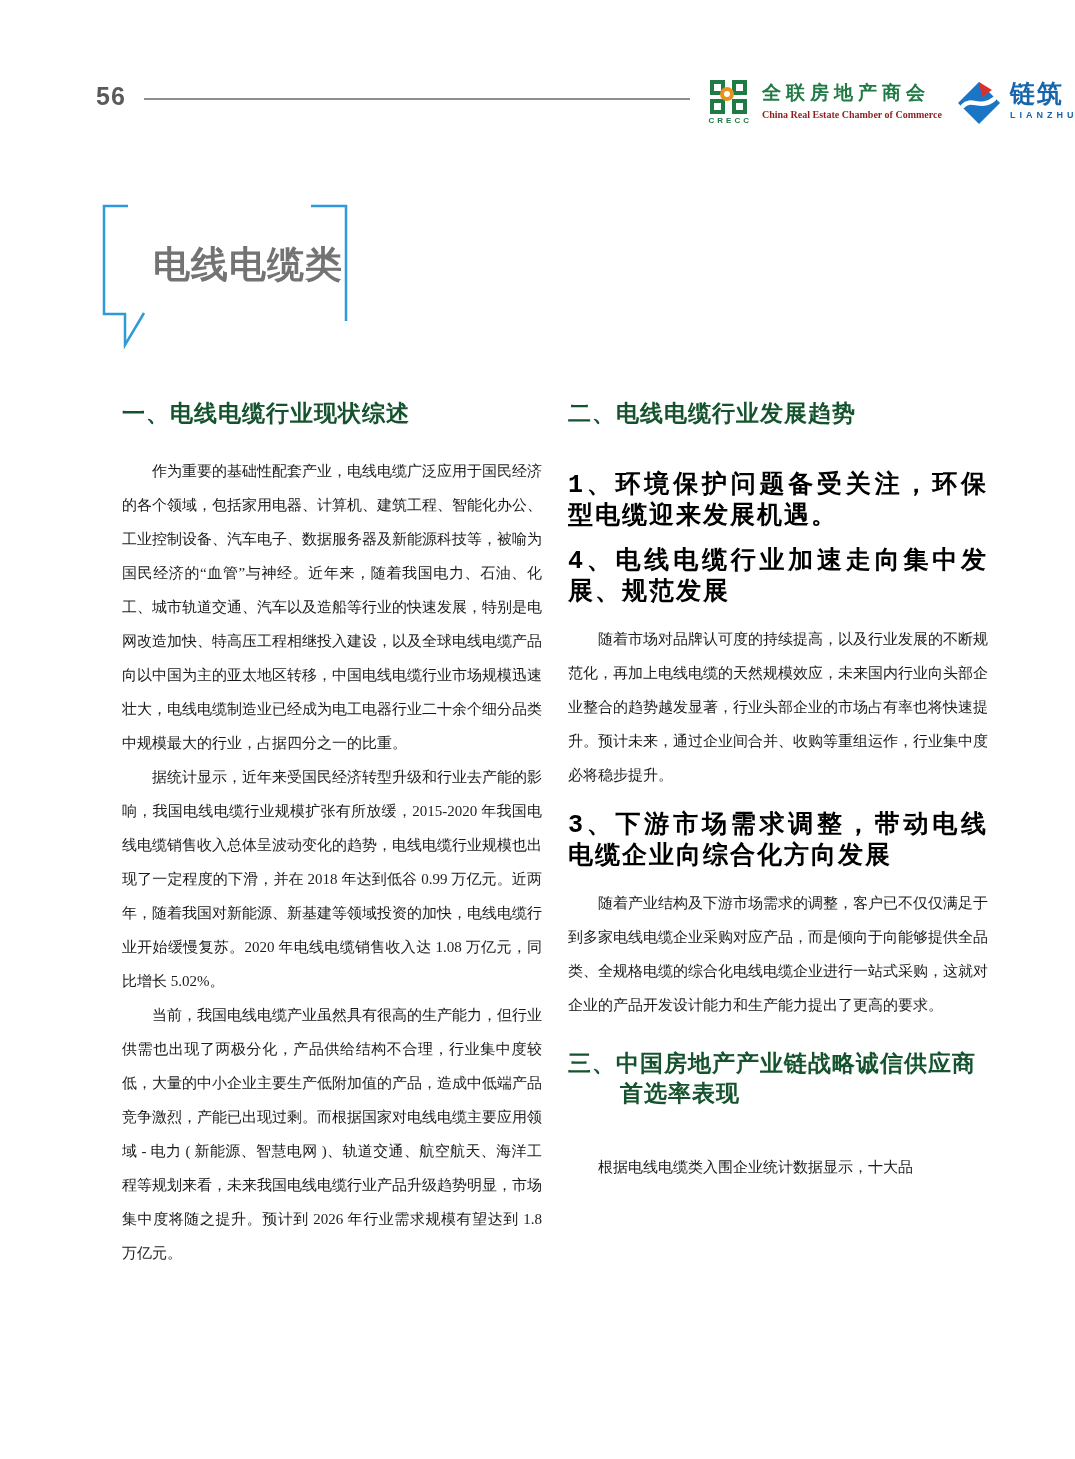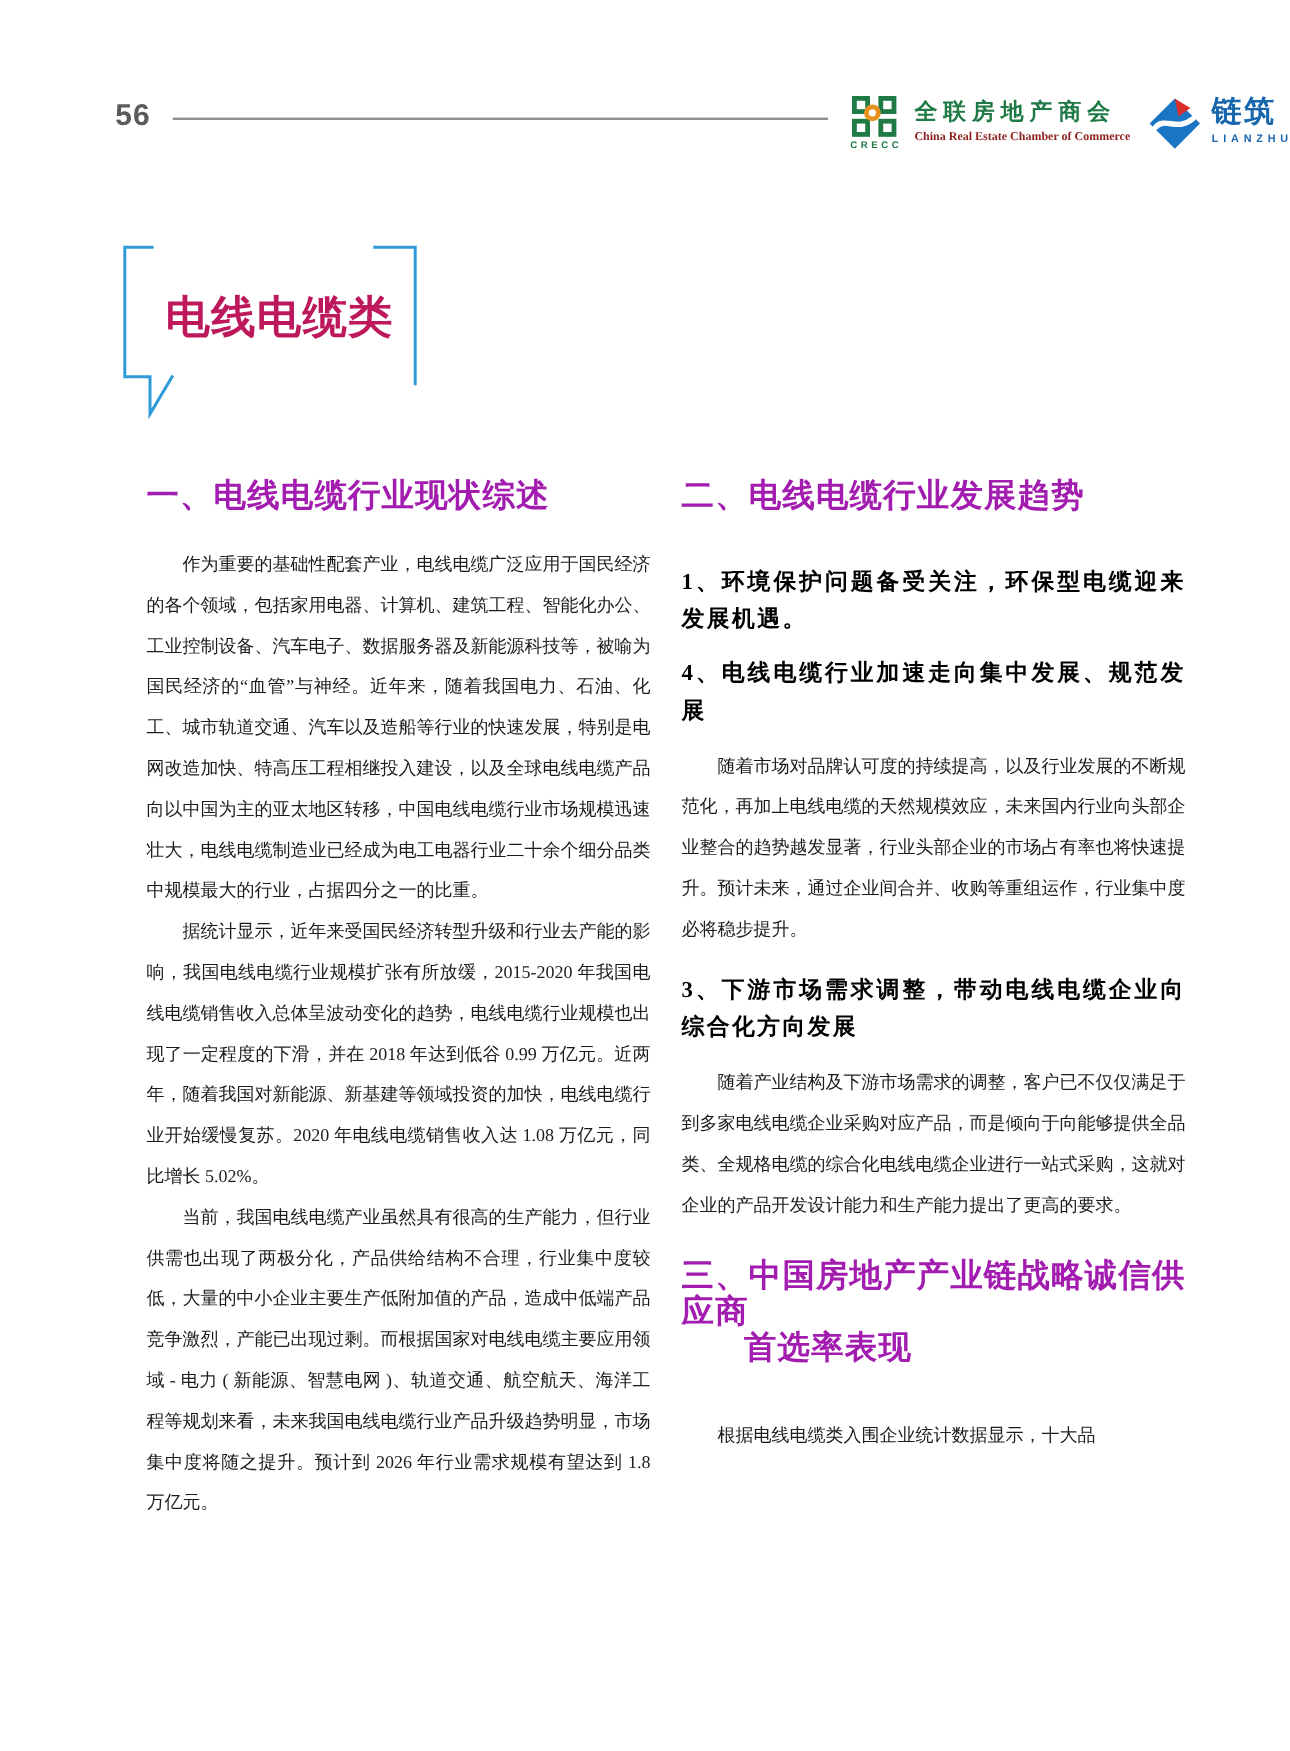--- a/index.html
+++ b/index.html
@@ -35,47 +35,47 @@
   .crecc-en { font-size: 10px; font-weight: bold; color: #8d1f1f; margin-top: 3px; white-space: nowrap; font-family: "Liberation Serif", serif; }
 
   .lianzhu { display: flex; gap: 8px; align-items: flex-start; }
   .lz-cn { font-size: 25px; font-weight: bold; color: #1766ad; letter-spacing: 2px; line-height: 1.1; }
   .lz-en { font-size: 9px; font-weight: bold; color: #1766ad; letter-spacing: 4px; margin-top: 2px; }
 
   
   .title-block { position: absolute; left: 100px; top: 198px; width: 260px; height: 165px; }
   .title-block svg { position: absolute; left: 0; top: 0; }
   .page-title {
-    position: absolute; left: 38px; top: 42px; width: 180px;
-    font-size: 37px; font-weight: bold; color: #be185d;
+    position: absolute; left: 53px; top: 42px; width: 180px;
+    font-size: 37px; font-weight: bold; color: #737373;
     letter-spacing: 1px; text-align: center; white-space: nowrap;
   }
 
   
   .columns {
     position: absolute; left: 122px; top: 398px; width: 866px;
     display: flex; gap: 26px; color: #1b1b1b;
   }
   .col { width: 420px; }
   .col.left { width: 420px; }
   .sec-heading {
-    font-size: 27px; font-weight: bold; color: #a21caf;
+    font-size: 23px; font-weight: bold; color: #14532d;
     letter-spacing: 1px; line-height: 30px; margin-bottom: 26px;
     font-family: "Liberation Sans", sans-serif;
   }
   .col p {
     font-size: 15px; line-height: 34px; text-align: justify;
     text-indent: 2em; font-family: "Liberation Serif", serif;
     color: #1b1b1b;
   }
   .col.right .sec-heading { margin-bottom: 42px; }
   .sub-heading {
-    font-size: 19px; font-weight: bold; color: #000;
+    font-size: 25px; font-weight: bold; color: #000;
     letter-spacing: 2px; line-height: 31px; margin-bottom: 14px;
-    font-family: Liberation Serif, serif; text-align: justify;
+    font-family: Liberation Mono, monospace; text-align: justify;
   }
   .col.right p { margin-bottom: 18px; }
   .col.right .sub-heading { margin-top: 14px; }
   .heading-three { margin-top: 26px; margin-bottom: 18px; }
   .heading-three .line2 { display: block; margin-left: 52px; }
 </style>
 </head>
 <body>
 
 <div class="page">

